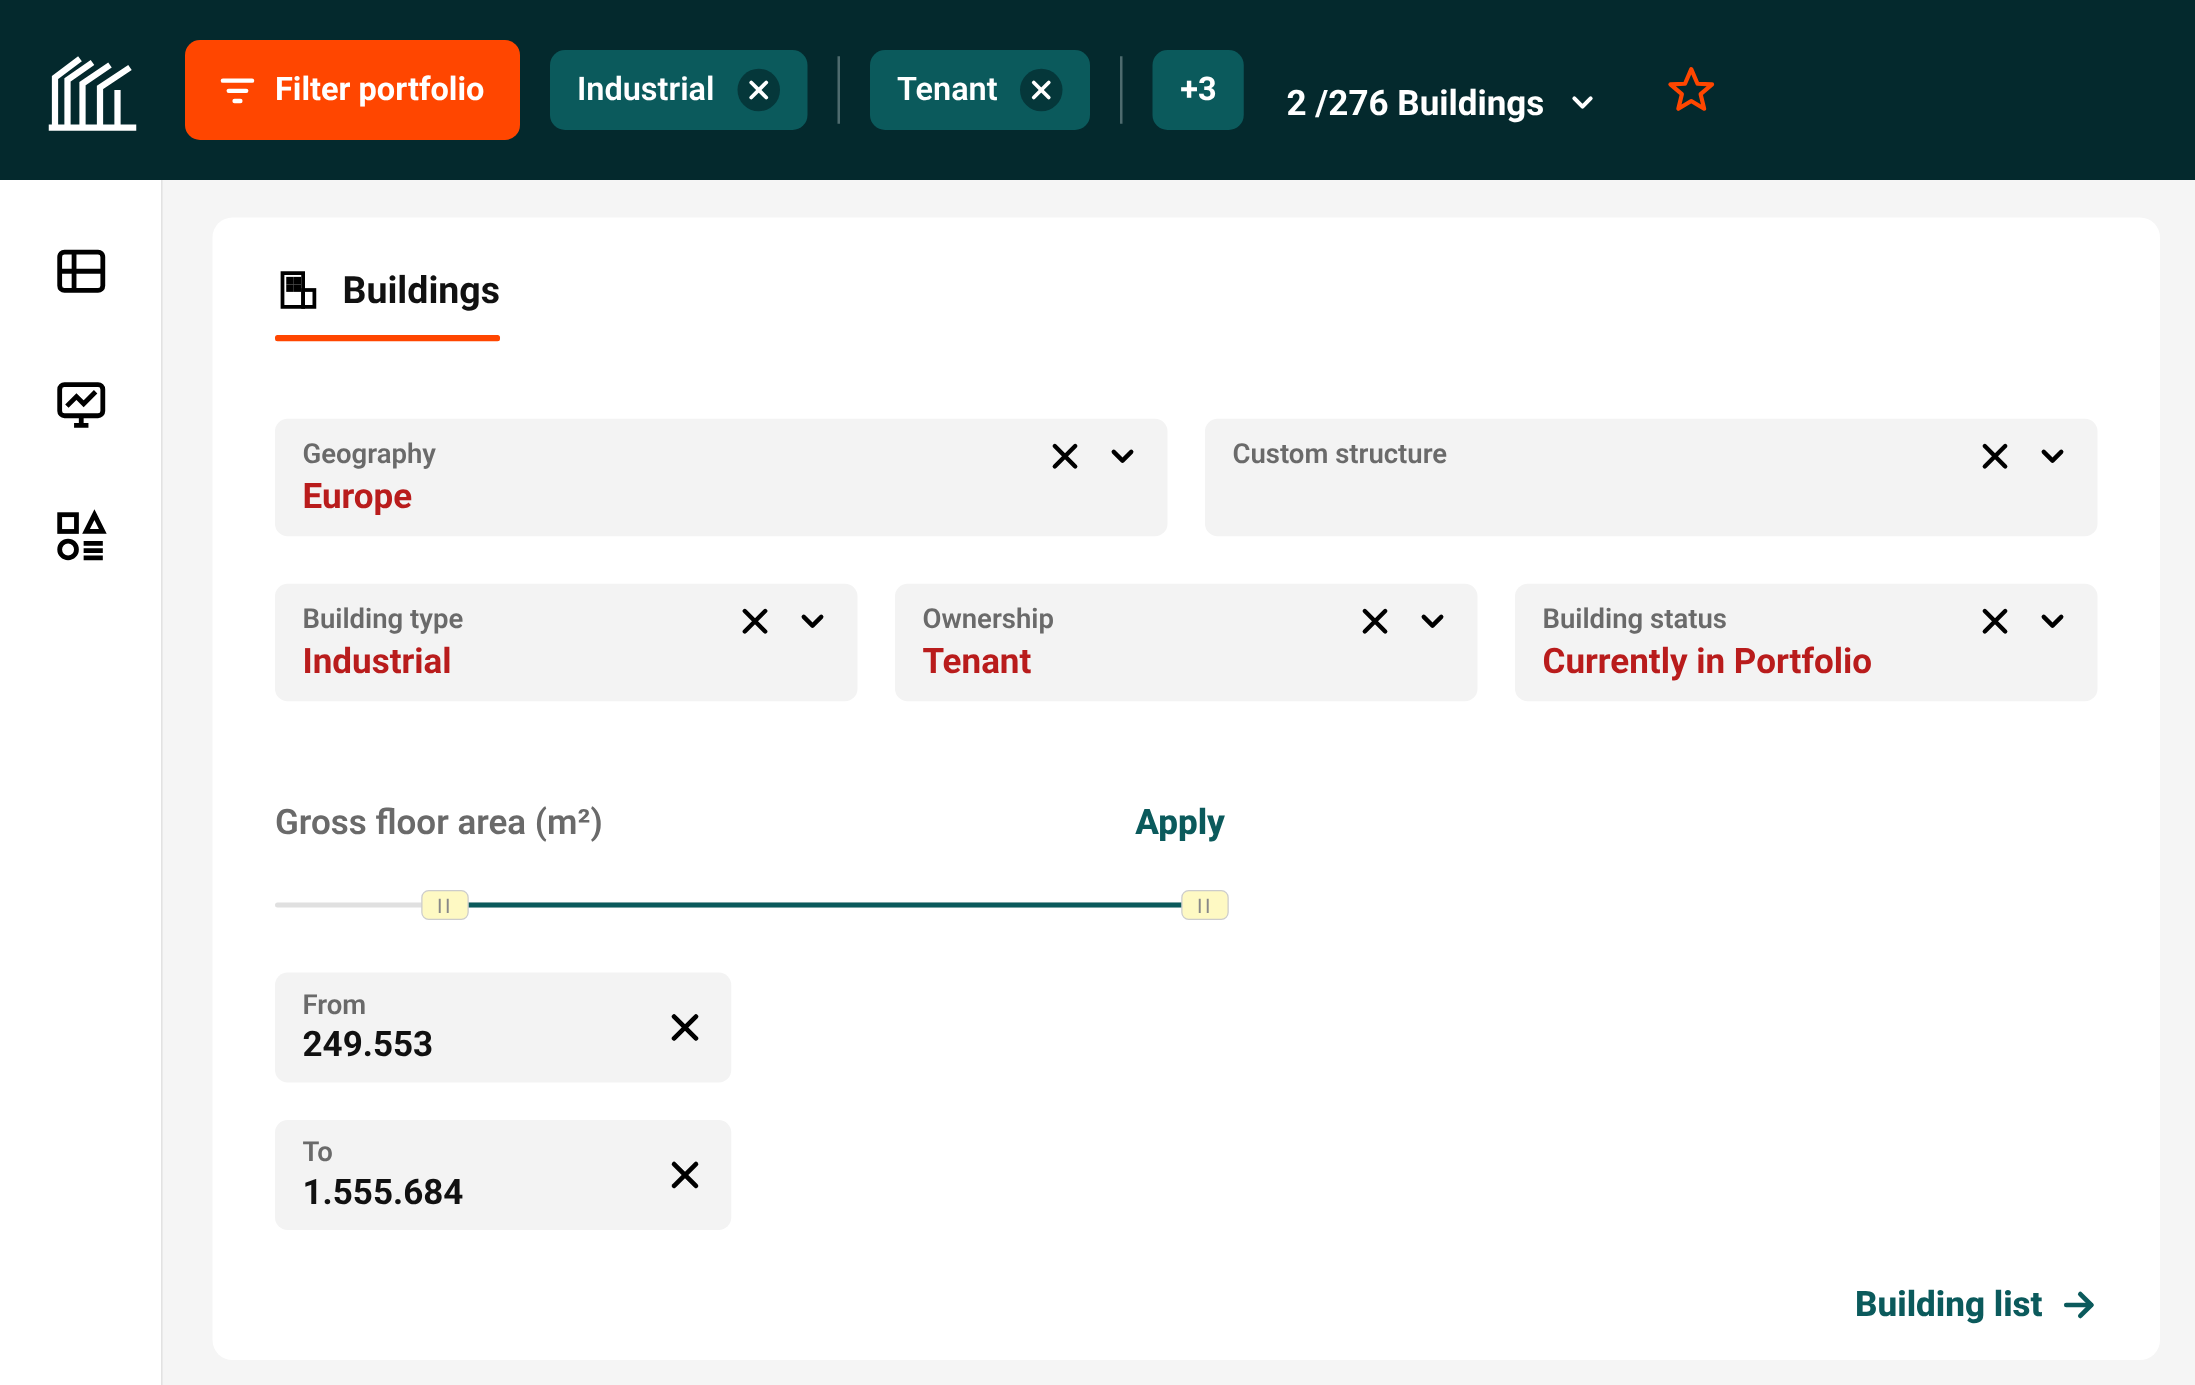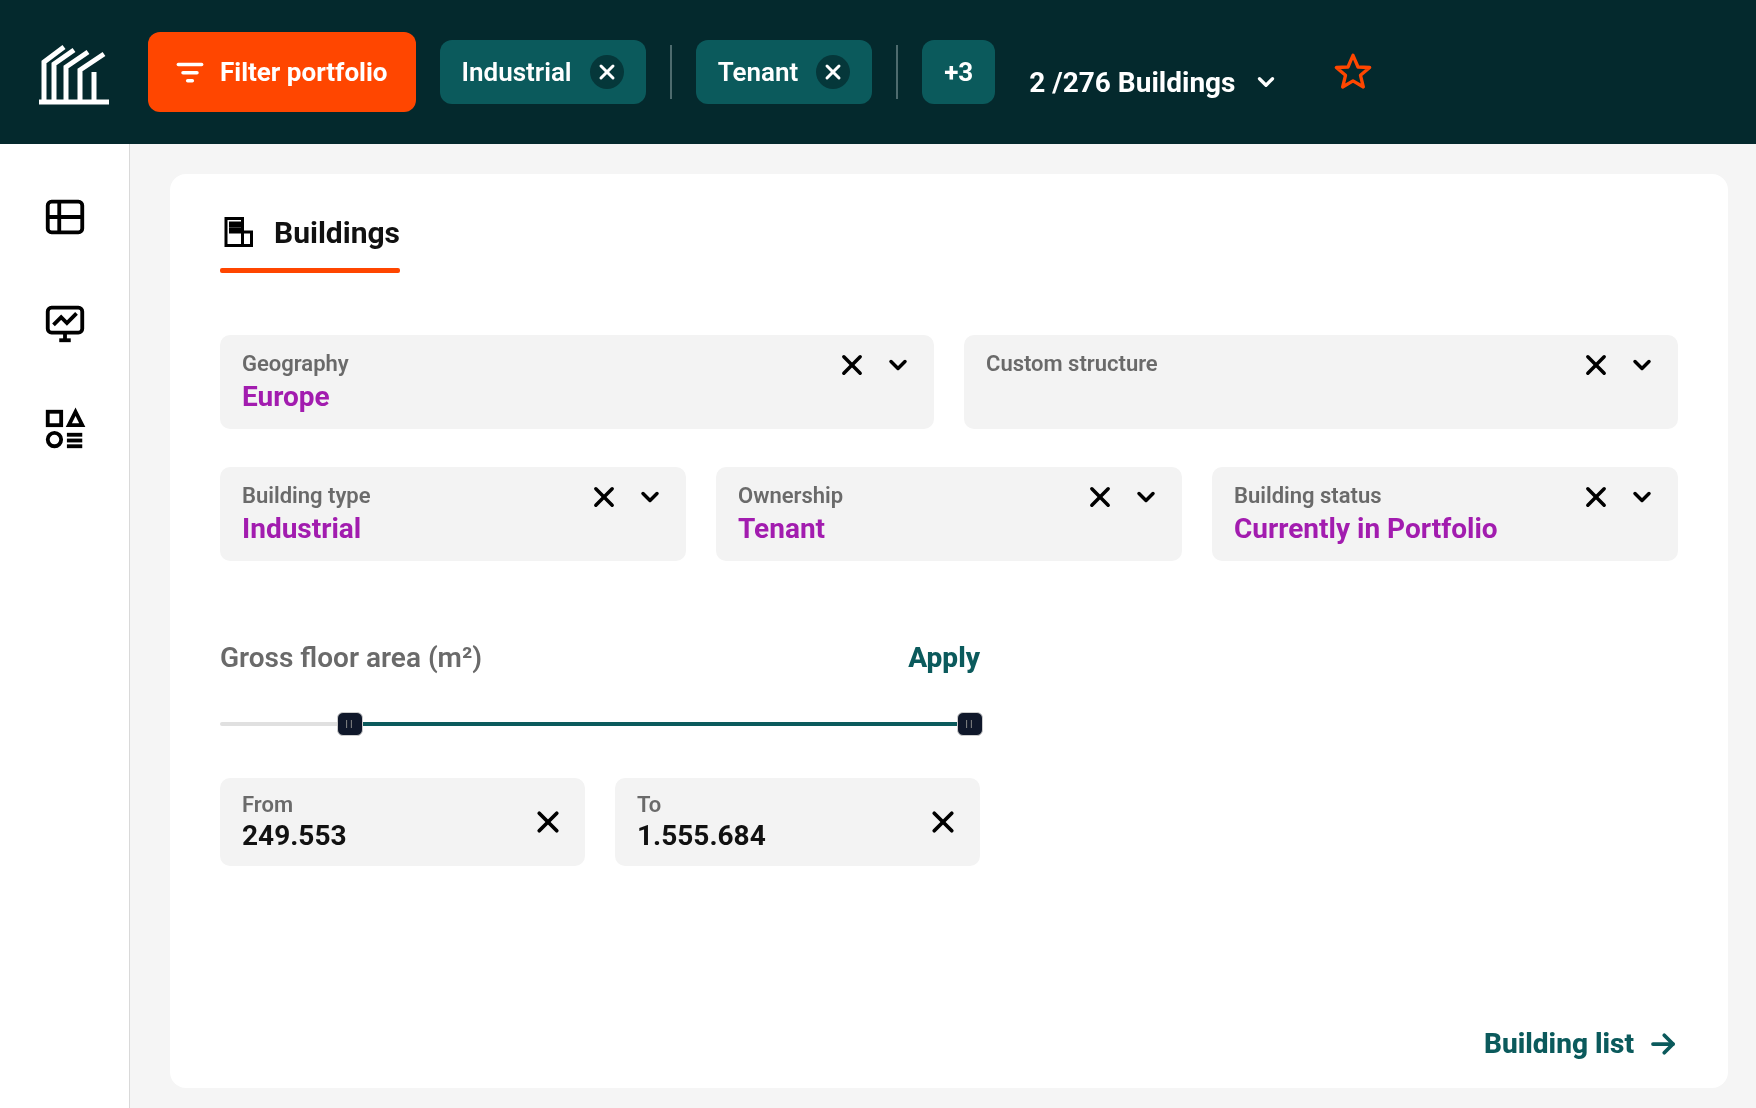--- a/index.html
+++ b/index.html
@@ -114,42 +114,42 @@
     display:flex;
     align-items:flex-start;
     cursor:pointer;
     min-width:0;
   }
   .field.big { flex:1; }
   .field.third { flex:1; }
 
   .field .meta { flex:1; min-width:0;}
   .field .label { font-size:22px; color:#6a6a6a; font-weight:600; margin-bottom:4px;}
-  .field .value { font-size:28px; color:#a21caf; font-weight:700; white-space:nowrap; overflow:hidden; text-overflow:ellipsis;}
+  .field .value { font-size:28px; color:#b91c1c; font-weight:700; white-space:nowrap; overflow:hidden; text-overflow:ellipsis;}
   .field .ctrls { display:flex; align-items:center; gap:18px; }
   .field .ctrls svg { width:28px; height:28px; cursor:pointer; }
 
   
   .slider-section { margin-top:80px; width:760px; }
   .slider-head { display:flex; align-items:flex-end; justify-content:space-between; }
   .slider-head .title { font-size:28px; color:#6a6a6a; font-weight:600;}
   .slider-head .apply { font-size:28px; color:#0b5a5c; font-weight:800; cursor:pointer;}
 
   .slider-track-wrap { position:relative; height:40px; margin-top:30px; }
   .track-bg { position:absolute; left:0; right:0; top:18px; height:4px; background:#e0e0e0; border-radius:2px;}
   .track-active { position:absolute; left:130px; right:10px; top:18px; height:4px; background:#0b5a5c; border-radius:2px;}
   .handle {
-    position:absolute; top:8px; width:26px; height:24px; background:#0f172a; border:1px solid #ccc;
-    border-radius:6px; display:flex; align-items:center; justify-content:center; font-size:10px; color:#888;
+    position:absolute; top:8px; width:38px; height:24px; background:#fef9c3; border:1px solid #ccc;
+    border-radius:6px; display:flex; align-items:center; justify-content:center; font-size:16px; color:#888;
     cursor:grab; letter-spacing:2px;
   }
   .handle.left { left:117px; }
   .handle.right { right:-3px; }
 
-  .range-row { display:flex; gap:30px; margin-top:34px;}
+  .range-row { display:flex; gap:30px; margin-top:34px;flex-direction:column;}
   .range-field {
     background:#f3f3f3; border-radius:10px; padding:14px 22px; width:365px;
     display:flex; align-items:center;
   }
   .range-field .meta{flex:1;}
   .range-field .label{font-size:22px; color:#6a6a6a; font-weight:600; margin-bottom:2px;}
   .range-field .value{font-size:28px; color:#111; font-weight:700;}
   .range-field svg{width:30px;height:30px;cursor:pointer;}
 
   .footer-link {

